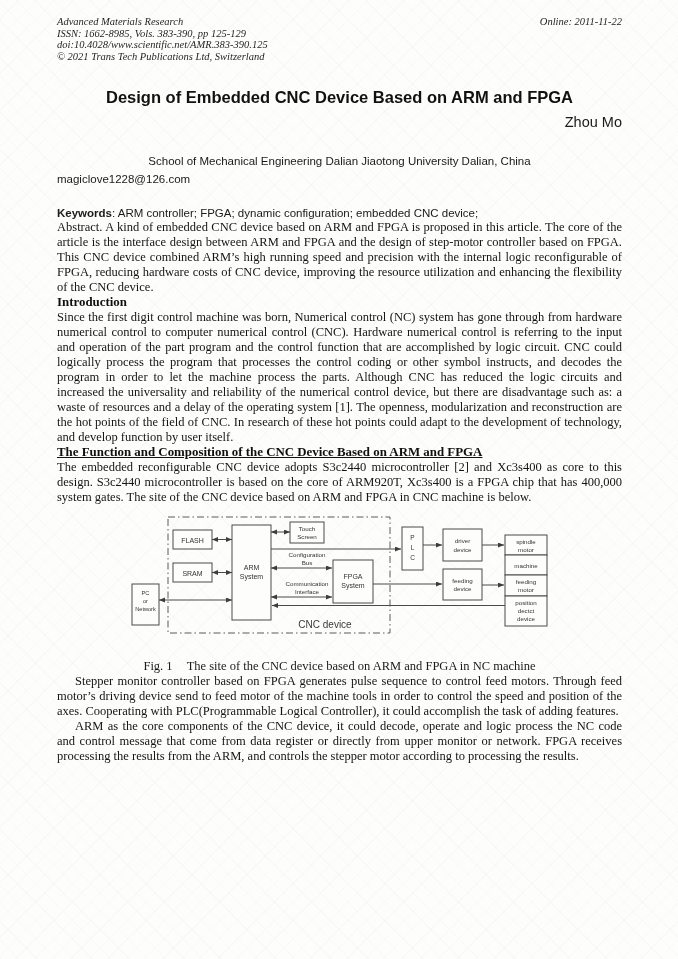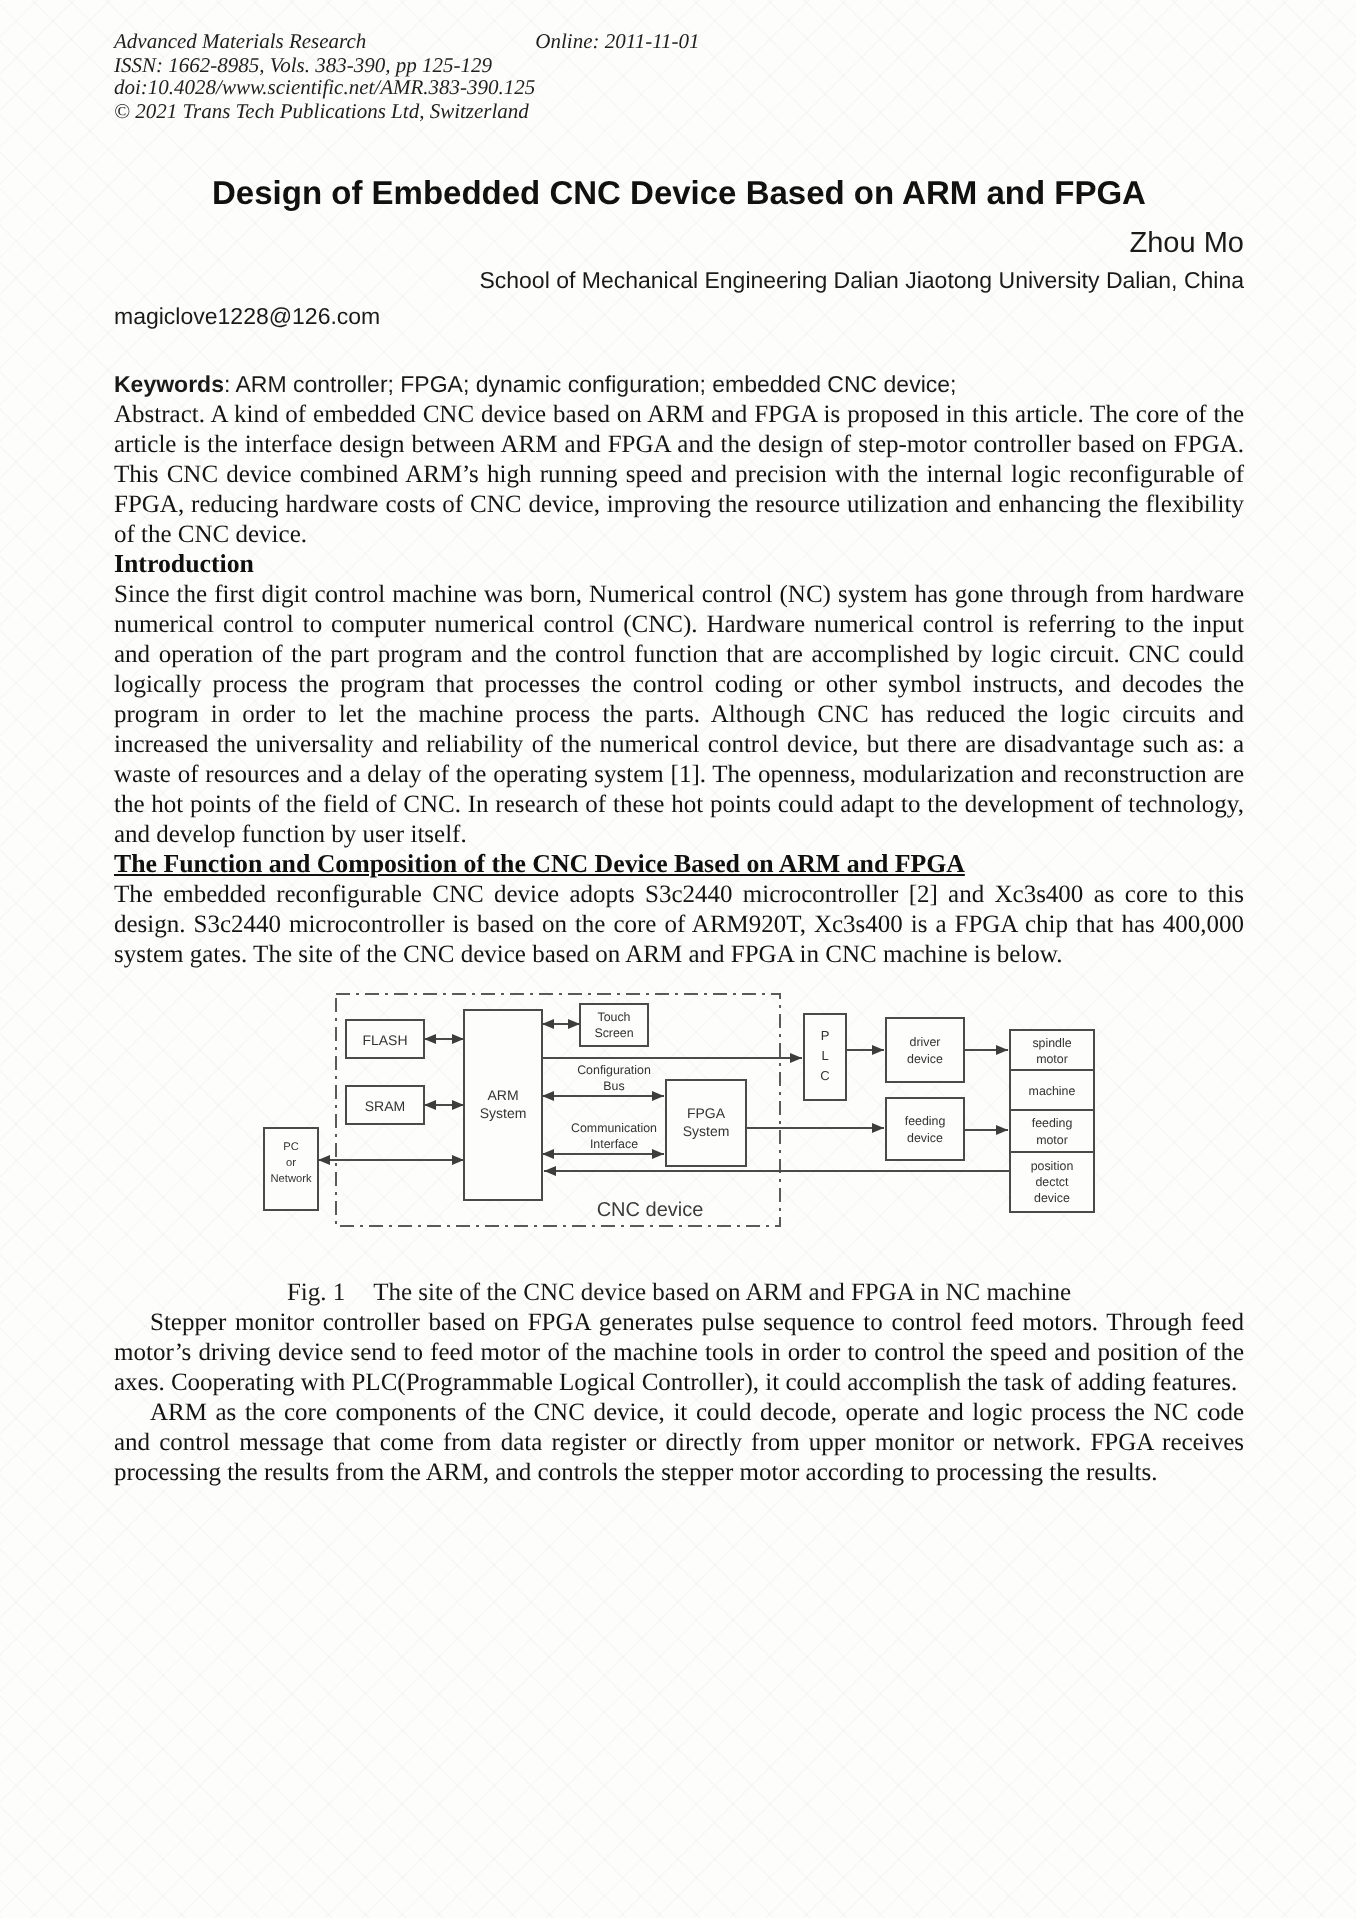--- a/index.html
+++ b/index.html
@@ -6,28 +6,28 @@
   .page {
     position:relative; width:678px; height:959px; margin:0 auto;
     background:
       repeating-linear-gradient(45deg, rgba(130,130,130,0.035) 0 1px, transparent 1px 13px),
       repeating-linear-gradient(-45deg, rgba(130,130,130,0.035) 0 1px, transparent 1px 13px),
       #fdfdfc;
     color:#1a1a1a; overflow:hidden; box-sizing:border-box;
   }
   .content { padding:16px 56px 0 57px; }
 
-  .hdr { display:flex; align-items:flex-start;
+  .hdr { display:flex; justify-content:space-between; align-items:flex-start;
          font:italic 10.5px/11.6px "Liberation Serif", serif; color:#1f1f1f; }
   .hdr-left div { white-space:nowrap; }
 
   .title  { margin-top:25px; text-align:center;
             font:bold 16.5px/20px "Liberation Sans", sans-serif; color:#111; }
   .author { margin-top:6px;  text-align:right; font:14.5px/18px "Liberation Sans", sans-serif; }
-  .affil  { margin-top:4px;  text-align:right; font:11.5px/13px "Liberation Sans", sans-serif; }
+  .affil  { margin-top:24px;  text-align:center; font:11.5px/13px "Liberation Sans", sans-serif; }
   .email  { margin-top:5px;  font:11.5px/13px "Liberation Sans", sans-serif; }
 
   .keywords { margin-top:21px; font:11.5px/13px "Liberation Sans", sans-serif; }
   .keywords .kw-label { font-weight:bold; }
 
   p.body { margin:0; font:12.5px/15px "Liberation Serif", serif; text-align:justify; color:#141414; }
   .abstract { margin-top:16px; }
   .abstract .ab-label { font-weight:normal; }
   h3.sec { margin:0; font:bold 12.9px/15px "Liberation Serif", serif; color:#101010; }
   .sec-intro { margin-top:29px; }
@@ -57,21 +57,21 @@
 <div class="page">
   <div class="content">
 
     <div class="hdr">
       <div class="hdr-left">
         <div>Advanced Materials Research</div>
         <div>ISSN: 1662-8985, Vols. 383-390, pp 125-129</div>
         <div>doi:10.4028/www.scientific.net/AMR.383-390.125</div>
         <div>© 2021 Trans Tech Publications Ltd, Switzerland</div>
       </div>
-      <div class="hdr-right">Online: 2011-11-01</div>
+      <div class="hdr-right">Online: 2011-11-22</div>
     </div>
 
     <div class="title">Design of Embedded CNC Device Based on ARM and FPGA</div>
     <div class="author">Zhou Mo</div>
     <div class="affil">School of Mechanical Engineering Dalian Jiaotong University Dalian, China</div>
     <div class="email">magiclove1228@126.com</div>
 
     <div class="keywords">
       <span class="kw-label">Keywords</span><span>: ARM controller; FPGA; dynamic configuration; embedded CNC device;</span>
     </div>

